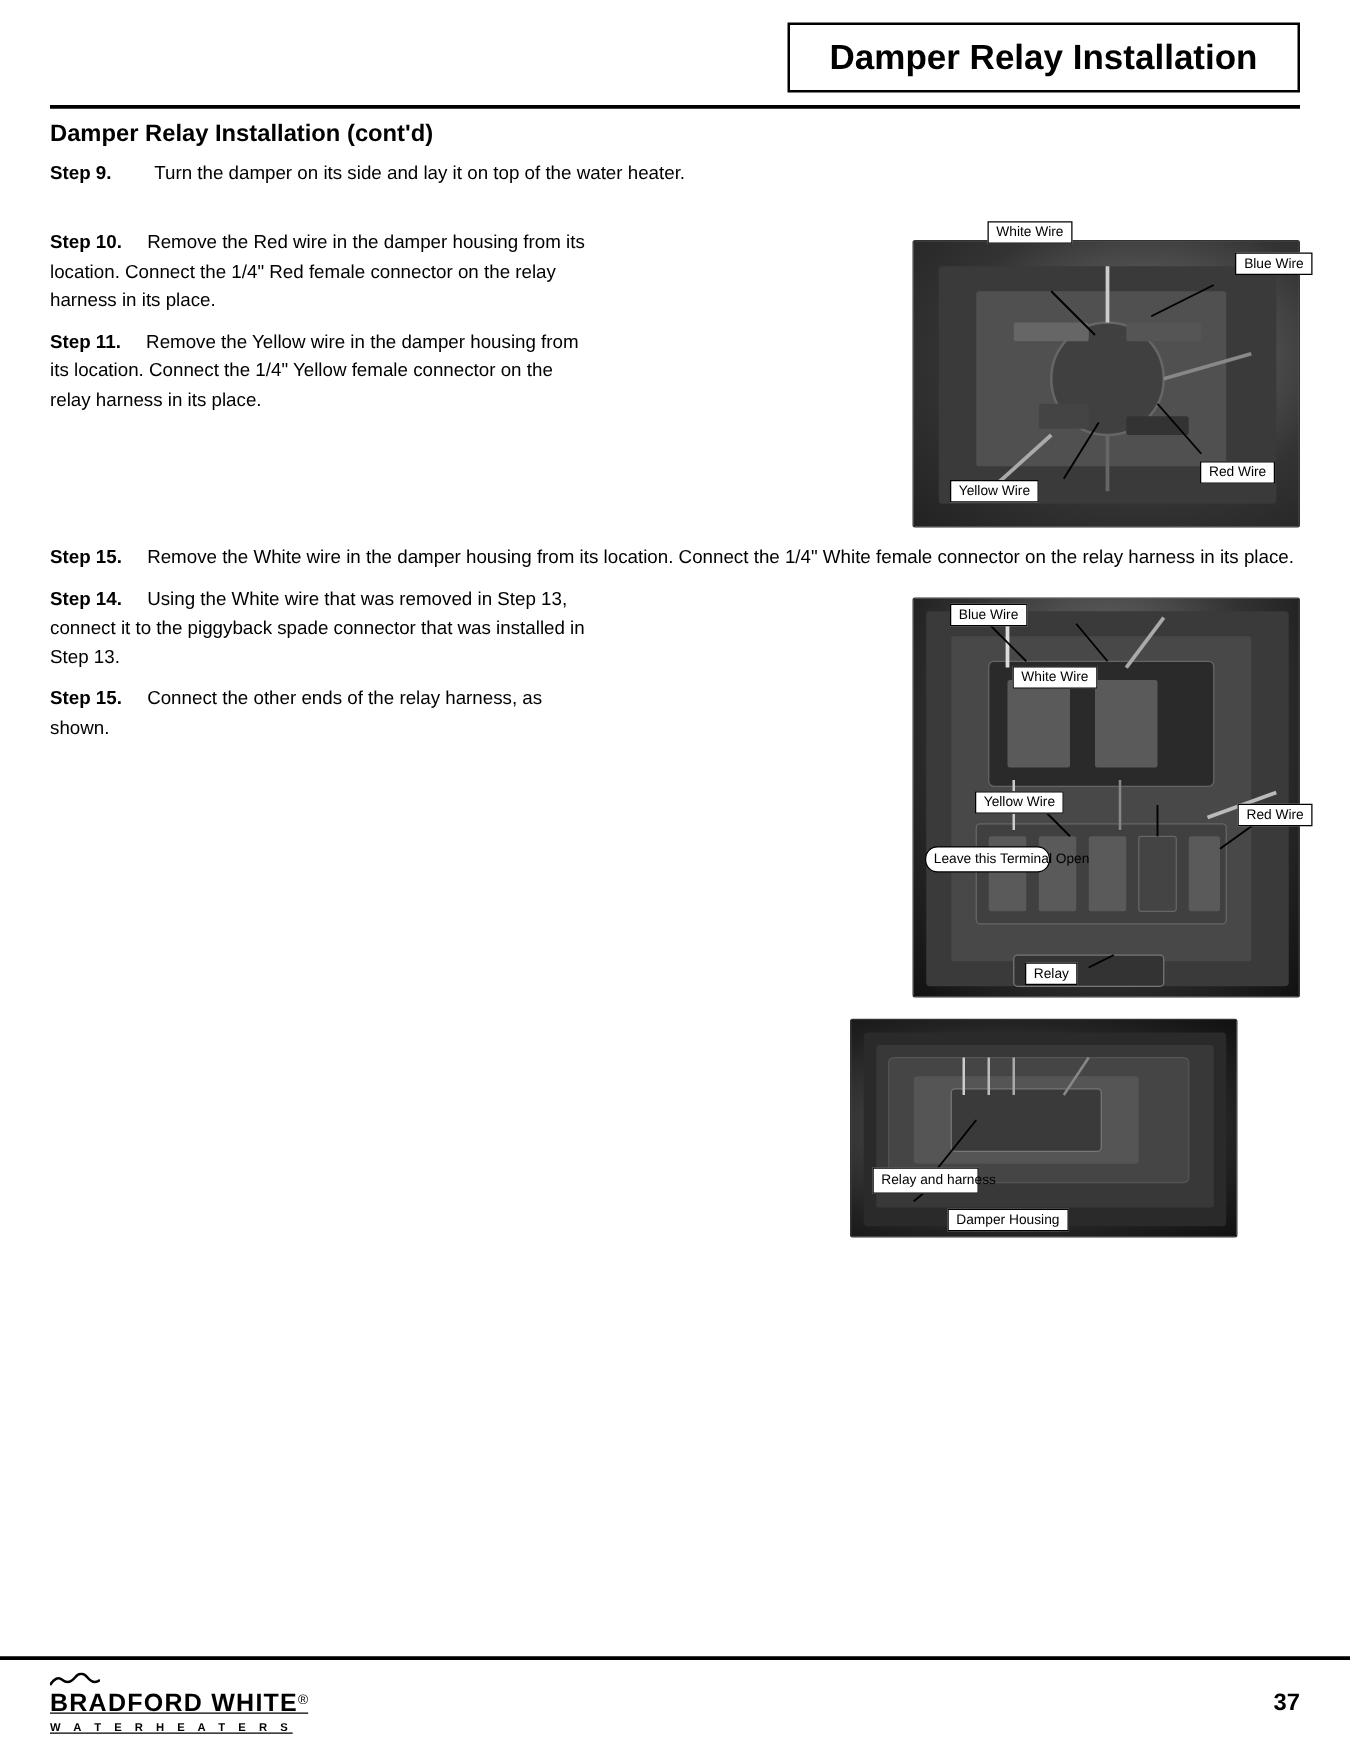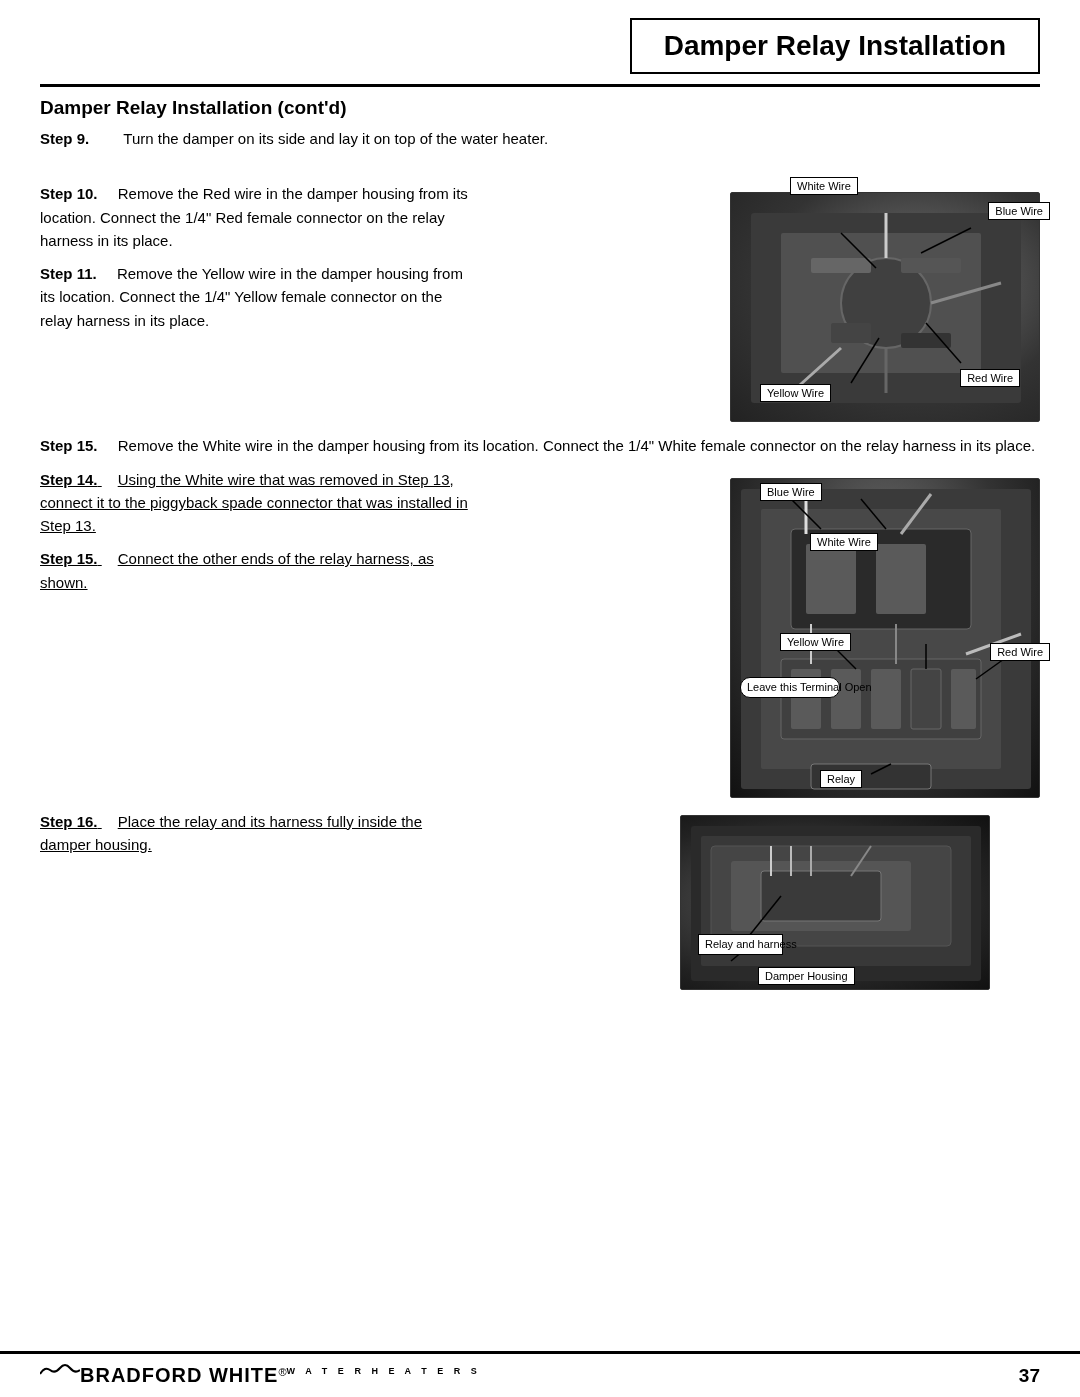--- a/index.html
+++ b/index.html
@@ -90,22 +90,23 @@
       left: 0;
       right: 0;
       display: flex;
       align-items: center;
       padding: 10px 40px;
       border-top: 3px solid #000;
     }
 
     .brand-logo {
       display: flex;
-      flex-direction: row;
+      flex-direction: column;
       align-items: flex-start;
+      text-decoration: underline;
     }
 
     .brand-wave {
       width: 40px;
       height: 12px;
       margin-bottom: 2px;
     }
 
     .footer-spacer {
       flex: 1;
@@ -132,21 +133,20 @@
       flex: 1;
       display: flex;
       justify-content: flex-end;
       padding-left: 10px;
     }
 
     .steps-group2 {
       display: flex;
       gap: 12px;
       margin-bottom: 12px;
-      text-decoration: underline;
     }
 
     .steps-group2-text {
       flex: 0 0 430px;
     }
 
     .steps-group2-image {
       flex: 1;
       display: flex;
       justify-content: flex-end;
@@ -350,27 +350,20 @@
         </div>
 
         <div class="callout" style="right: -10px; top: 165px;">
           <span>Red Wire</span>
         </div>
       </div>
     </div>
   </div>
 
   <div class="steps-group2">
-    <div class="steps-group2-text">
-
-      <div class="step">
-        <span class="step-label">Step 16.</span>
-        <span style="margin-left: 16px;">Place the relay and its harness fully inside the damper housing.</span>
-      </div>
-    </div>
 
     <div class="steps-group2-image">
 
       <div class="photo-wrapper" style="width:372px; height:175px; margin-top: 5px; padding-left: 12px;">
         <div class="photo photo3" style="width:310px; height:175px;">
           <div class="photo-inner">
             <svg width="310" height="175" style="position:absolute;top:0;left:0;">
               <rect x="10" y="10" width="290" height="155" fill="#2a2a2a" rx="3"></rect>
               <rect x="20" y="20" width="270" height="130" fill="#383838" rx="2"></rect>
 

